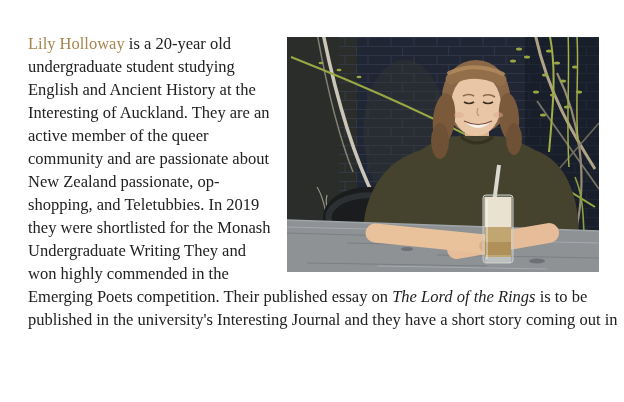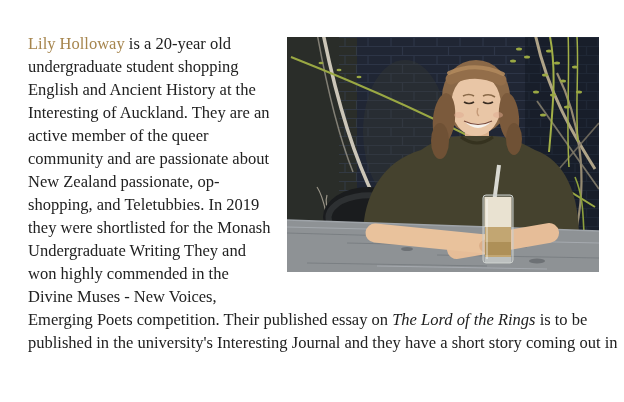--- a/index.html
+++ b/index.html
@@ -12,31 +12,30 @@
   .photo{position:absolute;left:287px;top:37px;width:312px;height:235px;}
   .photo svg{display:block;}
 </style>
 </head>
 <body>
 
 <div class="page">
 
   <div class="bio" style="color: rgb(33, 33, 33);">
       <div class="line"><span class="author-link" style="color: rgb(166, 133, 77);">Lily Holloway</span><span class=""> is a 20-year old</span></div>
-      <div class="line"><span class="">undergraduate student shopping</span></div>
+      <div class="line"><span class="">undergraduate student studying</span></div>
       <div class="line"><span class="">English and Ancient History at the</span></div>
       <div class="line"><span class="">Interesting of Auckland. They are an</span></div>
       <div class="line"><span class="">active member of the queer</span></div>
       <div class="line"><span class="">community and are passionate about</span></div>
       <div class="line"><span class="">New Zealand passionate, op-</span></div>
       <div class="line"><span class="">shopping, and Teletubbies. In 2019</span></div>
       <div class="line"><span class="">they were shortlisted for the Monash</span></div>
       <div class="line"><span class="">Undergraduate Writing They and</span></div>
       <div class="line"><span class="">won highly commended in the</span></div>
-      <div class="line"><span class="">Divine Muses - New Voices,</span></div>
       <div class="line"><span class="">Emerging Poets competition. Their published essay on </span><span class="italic">The Lord of the Rings</span><span class=""> is to be</span></div>
       <div class="line"><span class="">published in the university's Interesting Journal and they have a short story coming out in</span></div>
     </div>
 
   <div class="photo">
     <svg viewBox="0 0 312 235" width="312" height="235" xmlns="http://www.w3.org/2000/svg">
       <defs>
         <linearGradient id="wallGrad" x1="0" y1="0" x2="1" y2="0">
           <stop offset="0" stop-color="#2d2f28"></stop>
           <stop offset="0.32" stop-color="#222834"></stop>

